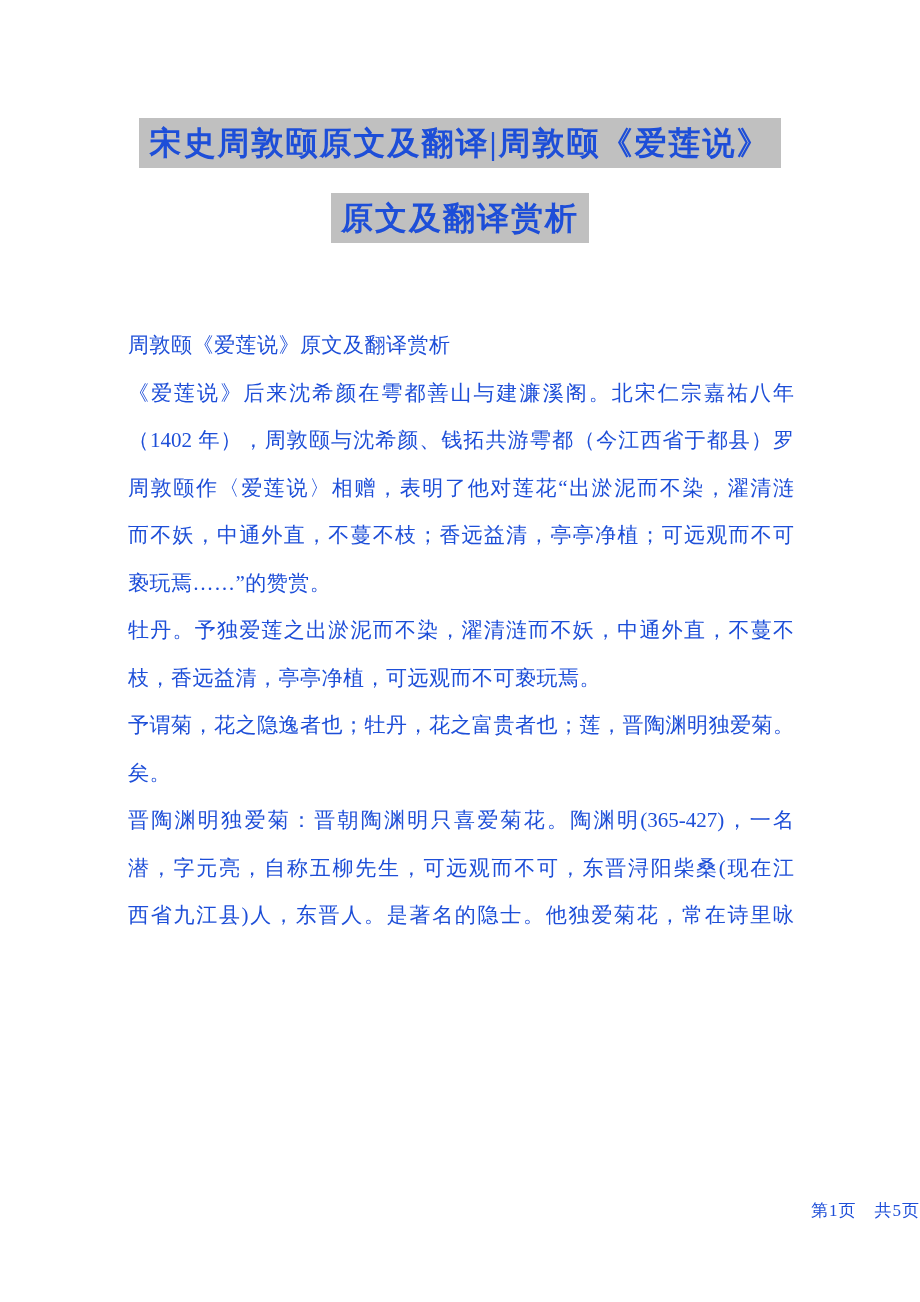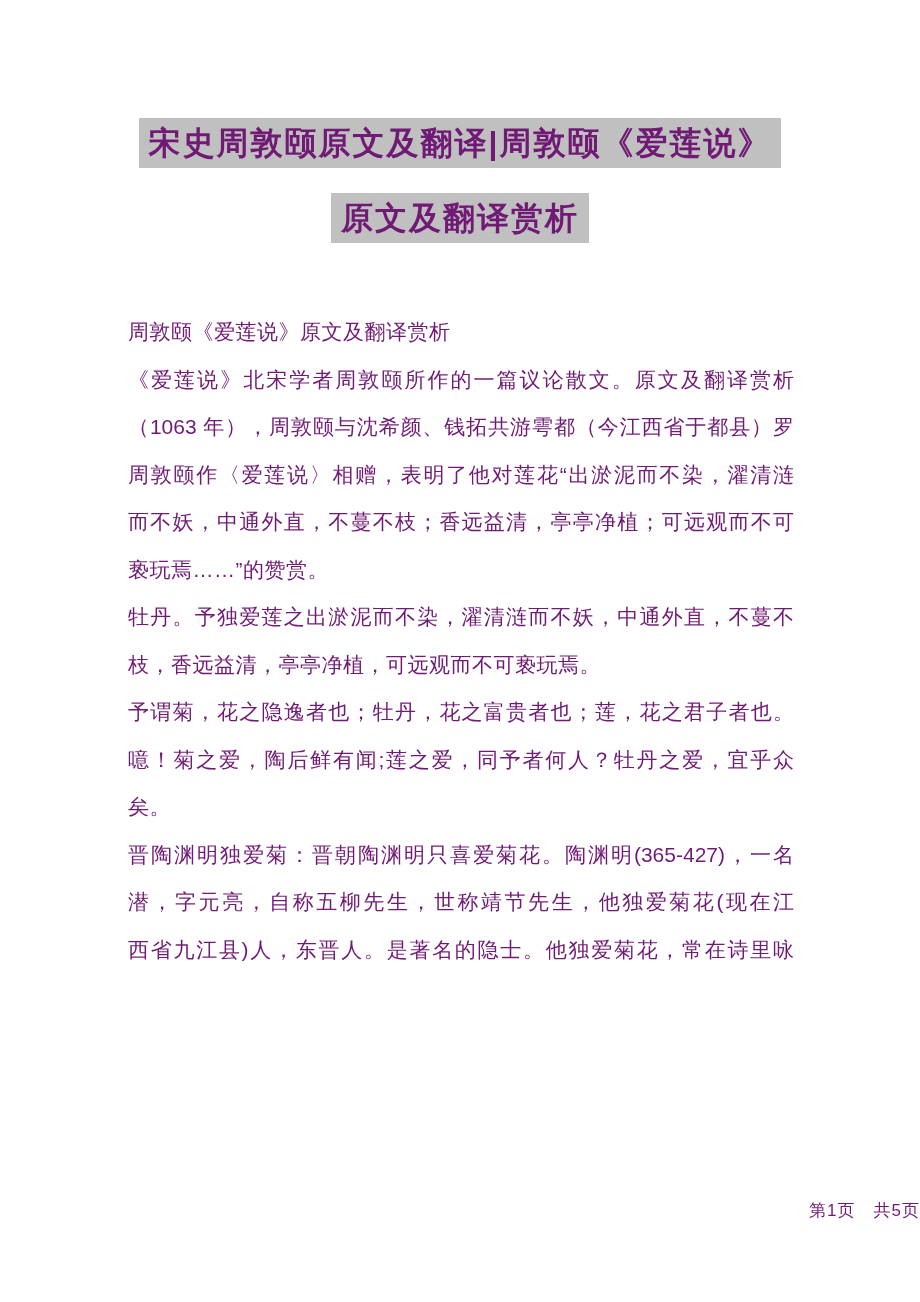--- a/index.html
+++ b/index.html
@@ -5,22 +5,22 @@
   html, body {
     margin: 0;
     padding: 0;
     background: #ffffff;
   }
   .page {
     position: relative;
     width: 920px;
     height: 1302px;
     background: #ffffff;
-    color: #701a75;
-    font-family: Liberation Sans, sans-serif;
+    color: #1d4ed8;
+    font-family: Liberation Serif, serif;
     overflow: hidden;
   }
   .title-block {
     position: absolute;
     top: 106px;
     left: 0;
     width: 920px;
     text-align: center;
     font-weight: bold;
     font-size: 32px;
@@ -30,21 +30,21 @@
     display: block;
   }
   .title-highlight {
     background: #c0c0c0;
     padding: 7px 10px;
     letter-spacing: 2px;
     white-space: nowrap;
   }
   .doc-body {
     position: absolute;
-    top: 308px;
+    top: 322px;
     left: 128px;
     width: 666px;
     font-size: 21px;
     line-height: 47.5px;
   }
   .body-line {
     width: 100%;
     text-align: left;
     white-space: nowrap;
     letter-spacing: 0.5px;
@@ -72,32 +72,31 @@
 
 <div class="page">
 
   <h1 class="title-block" style="margin:0;">
     <span class="title-line"><span class="title-highlight">宋史周敦颐原文及翻译|周敦颐《爱莲说》</span></span>
     <span class="title-line"><span class="title-highlight">原文及翻译赏析</span></span>
   </h1>
 
   <div class="doc-body">
       <div class="body-line">周敦颐《爱莲说》原文及翻译赏析</div>
-      <div class="body-line just">《爱莲说》北宋学者周敦颐所作的一篇议论散文。原文及翻译赏析</div>
-      <div class="body-line just">（1063 年），周敦颐与沈希颜、钱拓共游雩都（今江西省于都县）罗</div>
+      <div class="body-line just">《爱莲说》后来沈希颜在雩都善山与建濂溪阁。北宋仁宗嘉祐八年</div>
+      <div class="body-line just">（1402 年），周敦颐与沈希颜、钱拓共游雩都（今江西省于都县）罗</div>
       <div class="body-line just">周敦颐作〈爱莲说〉相赠，表明了他对莲花“出淤泥而不染，濯清涟</div>
       <div class="body-line just">而不妖，中通外直，不蔓不枝；香远益清，亭亭净植；可远观而不可</div>
       <div class="body-line">亵玩焉……”的赞赏。</div>
       <div class="body-line just">牡丹。予独爱莲之出淤泥而不染，濯清涟而不妖，中通外直，不蔓不</div>
       <div class="body-line">枝，香远益清，亭亭净植，可远观而不可亵玩焉。</div>
-      <div class="body-line just">予谓菊，花之隐逸者也；牡丹，花之富贵者也；莲，花之君子者也。</div>
-      <div class="body-line just">噫！菊之爱，陶后鲜有闻;莲之爱，同予者何人？牡丹之爱，宜乎众</div>
+      <div class="body-line just">予谓菊，花之隐逸者也；牡丹，花之富贵者也；莲，晋陶渊明独爱菊。</div>
       <div class="body-line">矣。</div>
       <div class="body-line just">晋陶渊明独爱菊：晋朝陶渊明只喜爱菊花。陶渊明(365-427)，一名</div>
-      <div class="body-line just">潜，字元亮，自称五柳先生，世称靖节先生，他独爱菊花(现在江</div>
+      <div class="body-line just">潜，字元亮，自称五柳先生，可远观而不可，东晋浔阳柴桑(现在江</div>
       <div class="body-line just">西省九江县)人，东晋人。是著名的隐士。他独爱菊花，常在诗里咏</div>
     </div>
 
   <div class="footer">
     <span>第1页　共5页</span>
   </div>
 
 </div>
 
 </body></html>

